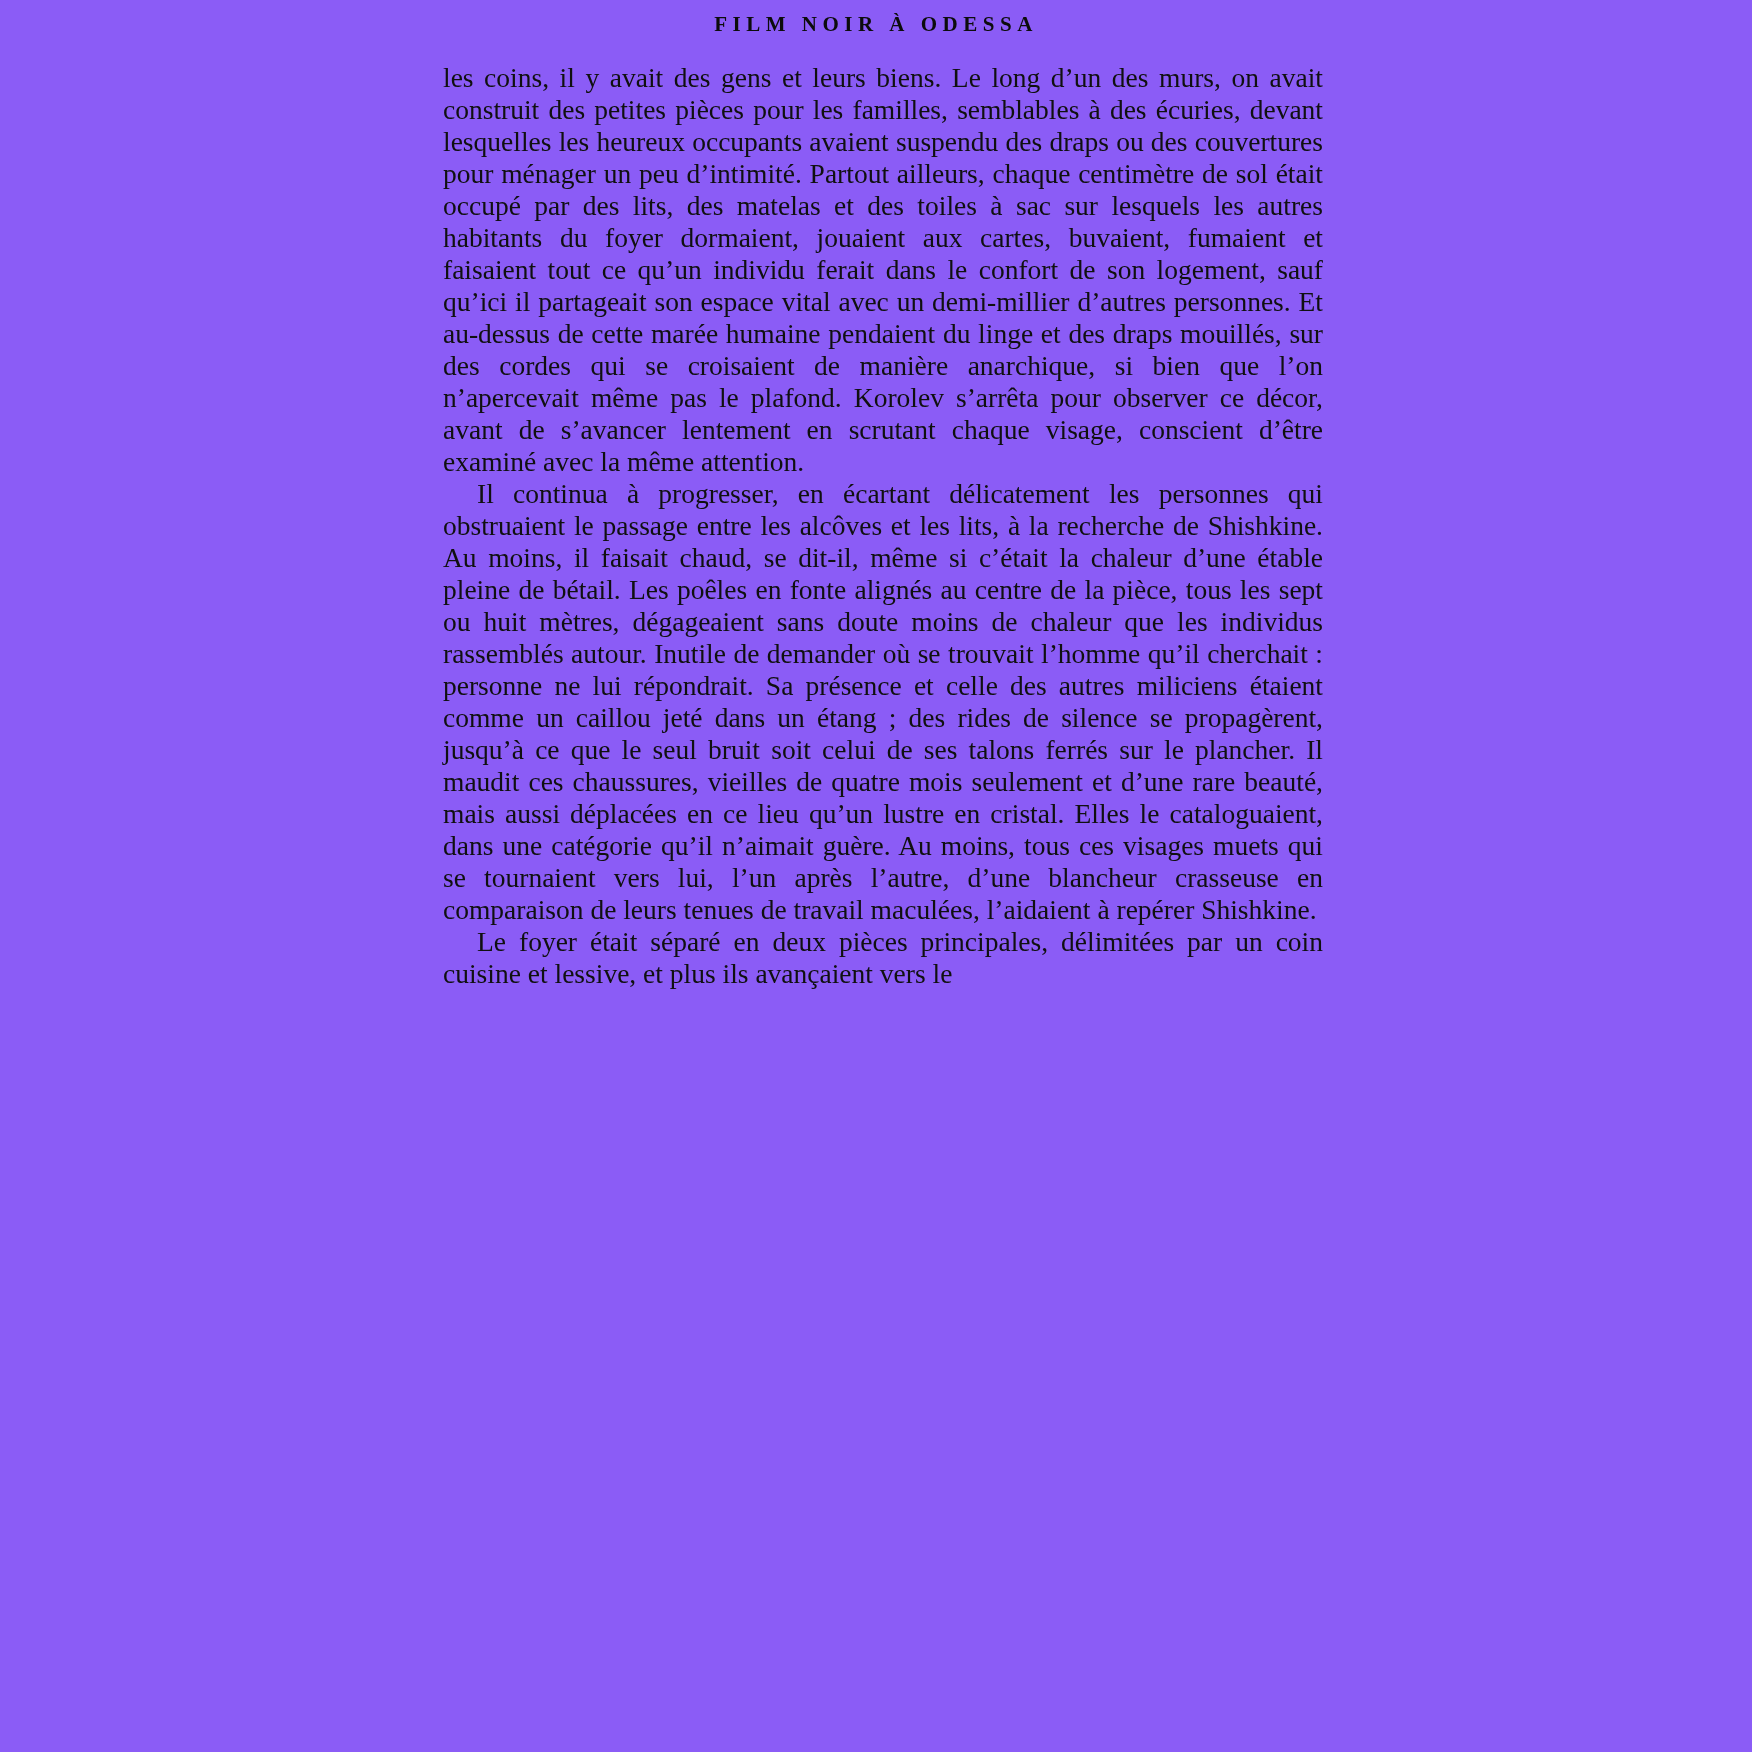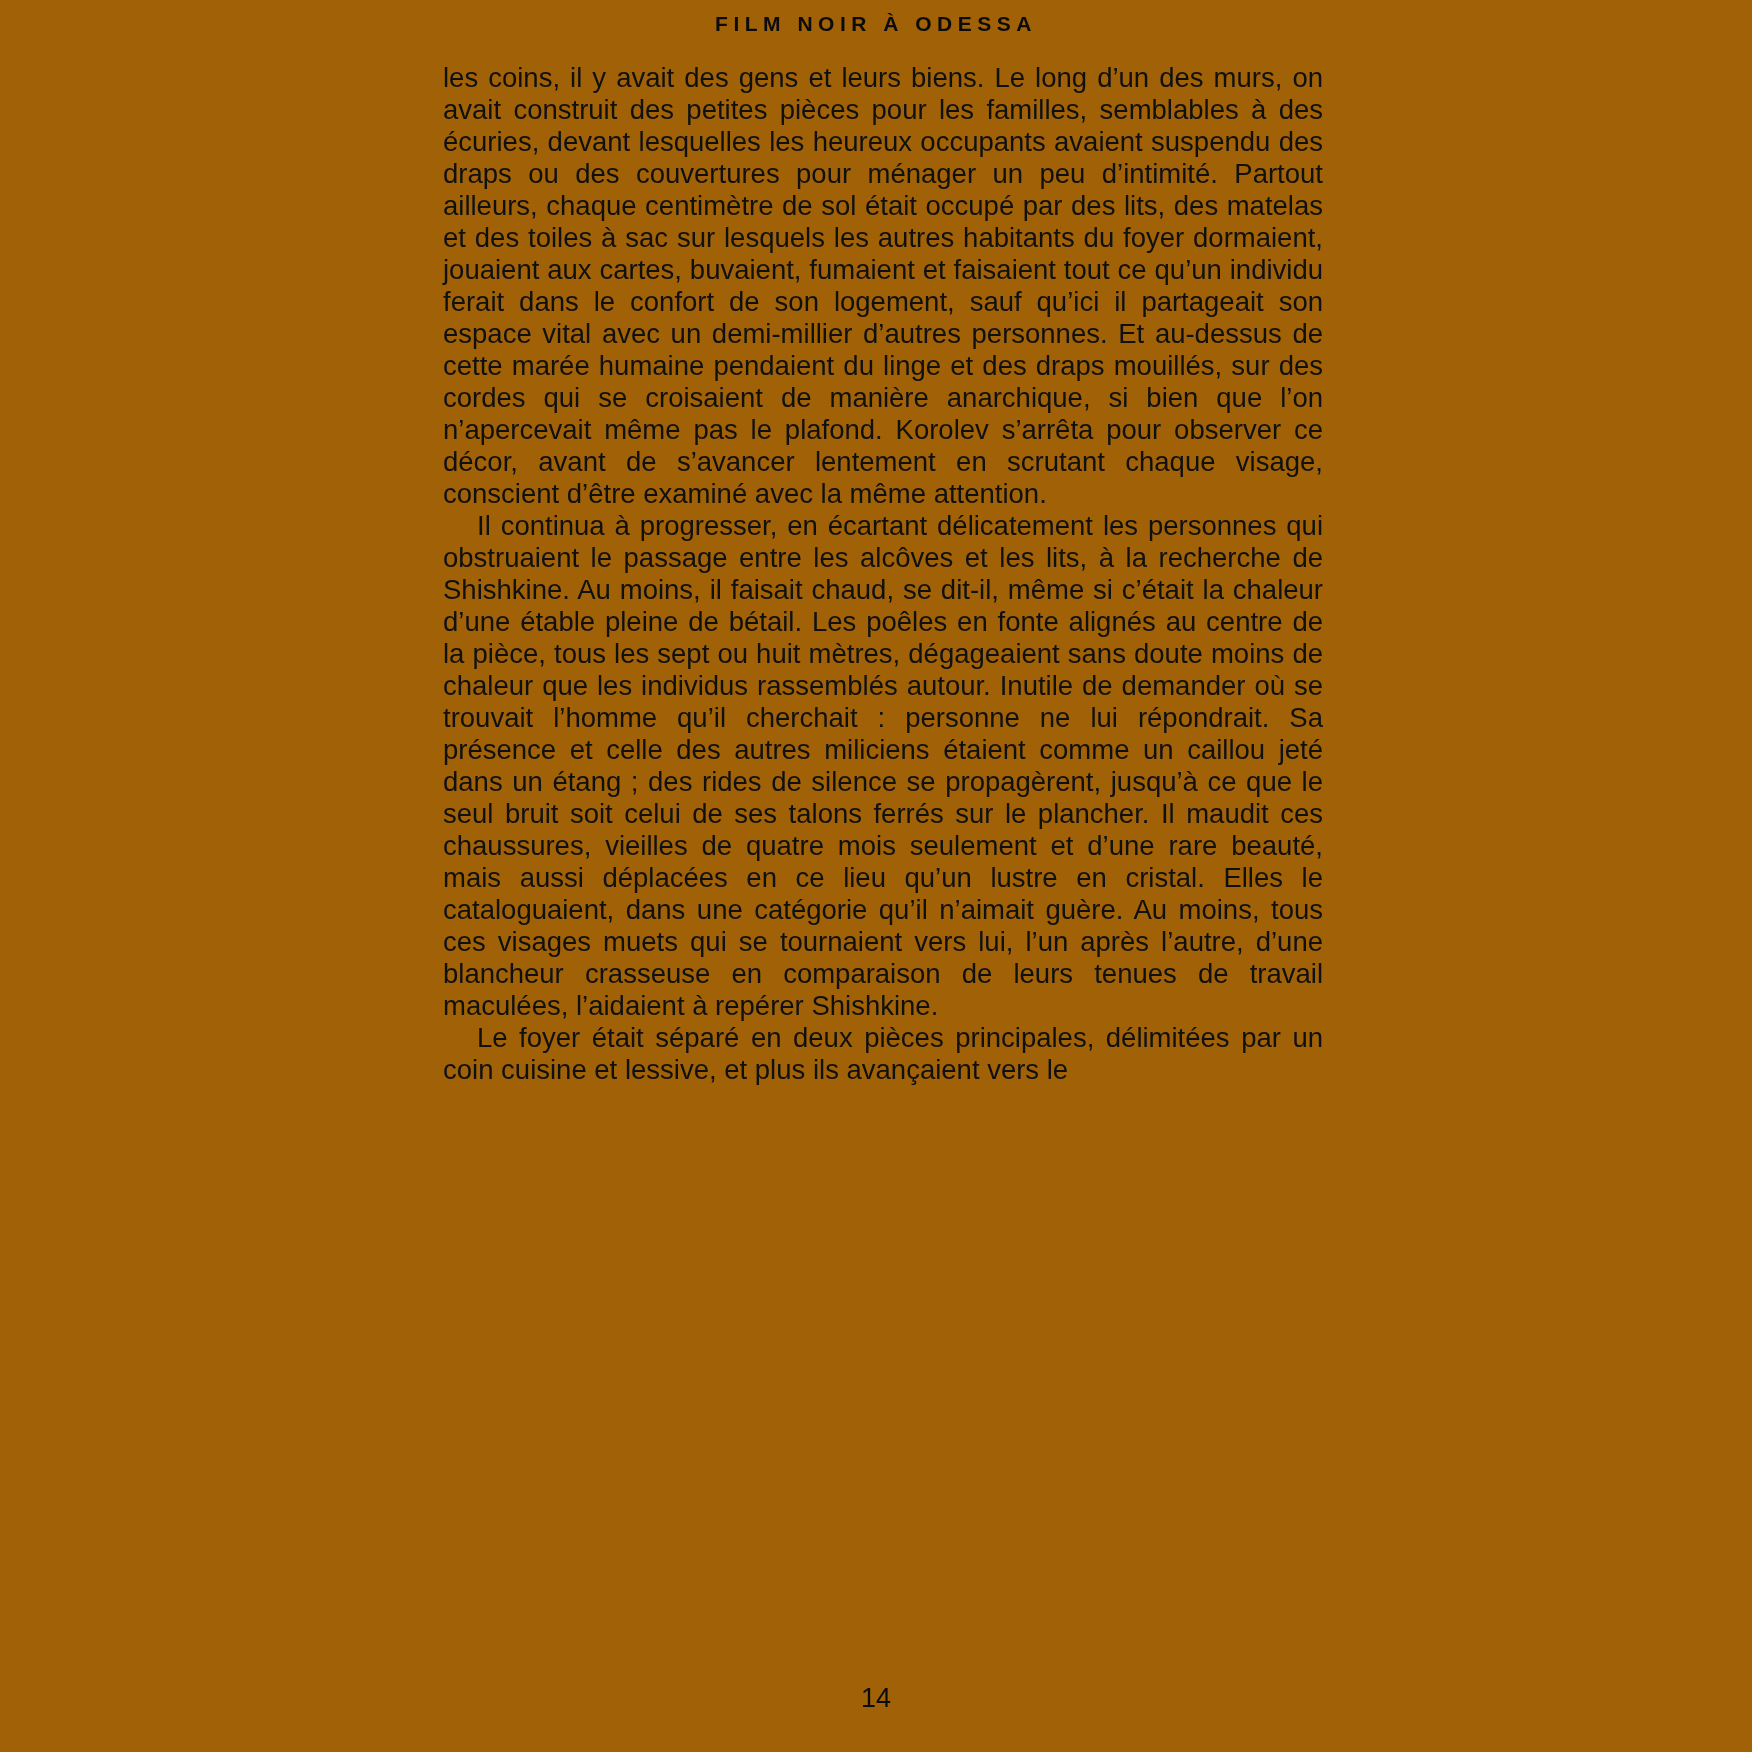--- a/index.html
+++ b/index.html
@@ -4,23 +4,23 @@
 <style>
   html, body {
     margin: 0;
     padding: 0;
     background: #ffffff;
   }
   .page {
     position: relative;
     width: 1752px;
     height: 1752px;
-    background: #a16207;
+    background: #8b5cf6;
     box-sizing: border-box;
-    font-family: Liberation Sans, sans-serif;
+    font-family: Liberation Serif, serif;
     color: #101010;
     overflow: hidden;
   }
   .running-head {
     position: absolute;
     top: 12px;
     left: 0;
     right: 0;
     text-align: center;
     font-size: 21px;
@@ -62,15 +62,14 @@
 <div class="page">
 
   <div class="running-head">FILM NOIR À ODESSA</div>
 
   <div class="text-column">
     <p>les coins, il y avait des gens et leurs biens. Le long d’un des murs, on avait construit des petites pièces pour les familles, semblables à des écuries, devant lesquelles les heureux occupants avaient suspendu des draps ou des couvertures pour ménager un peu d’intimité. Partout ailleurs, chaque centimètre de sol était occupé par des lits, des matelas et des toiles à sac sur lesquels les autres habitants du foyer dormaient, jouaient aux cartes, buvaient, fumaient et faisaient tout ce qu’un individu ferait dans le confort de son logement, sauf qu’ici il partageait son espace vital avec un demi-millier d’autres personnes. Et au-dessus de cette marée humaine pendaient du linge et des draps mouillés, sur des cordes qui se croisaient de manière anarchique, si bien que l’on n’apercevait même pas le plafond. Korolev s’arrêta pour observer ce décor, avant de s’avancer lentement en scrutant chaque visage, conscient d’être examiné avec la même attention.</p>
     <p class="indent">Il continua à progresser, en écartant délicatement les personnes qui obstruaient le passage entre les alcôves et les lits, à la recherche de Shishkine. Au moins, il faisait chaud, se dit-il, même si c’était la chaleur d’une étable pleine de bétail. Les poêles en fonte alignés au centre de la pièce, tous les sept ou huit mètres, dégageaient sans doute moins de chaleur que les individus rassemblés autour. Inutile de demander où se trouvait l’homme qu’il cherchait : personne ne lui répondrait. Sa présence et celle des autres miliciens étaient comme un caillou jeté dans un étang ; des rides de silence se propagèrent, jusqu’à ce que le seul bruit soit celui de ses talons ferrés sur le plancher. Il maudit ces chaussures, vieilles de quatre mois seulement et d’une rare beauté, mais aussi déplacées en ce lieu qu’un lustre en cristal. Elles le cataloguaient, dans une catégorie qu’il n’aimait guère. Au moins, tous ces visages muets qui se tournaient vers lui, l’un après l’autre, d’une blancheur crasseuse en comparaison de leurs tenues de travail maculées, l’aidaient à repérer Shishkine.</p>
     <p class="indent">Le foyer était séparé en deux pièces principales, délimitées par un coin cuisine et lessive, et plus ils avançaient vers le</p>
   </div>
 
-  <div class="folio">14</div>
 
 </div>
 
 </body></html>

